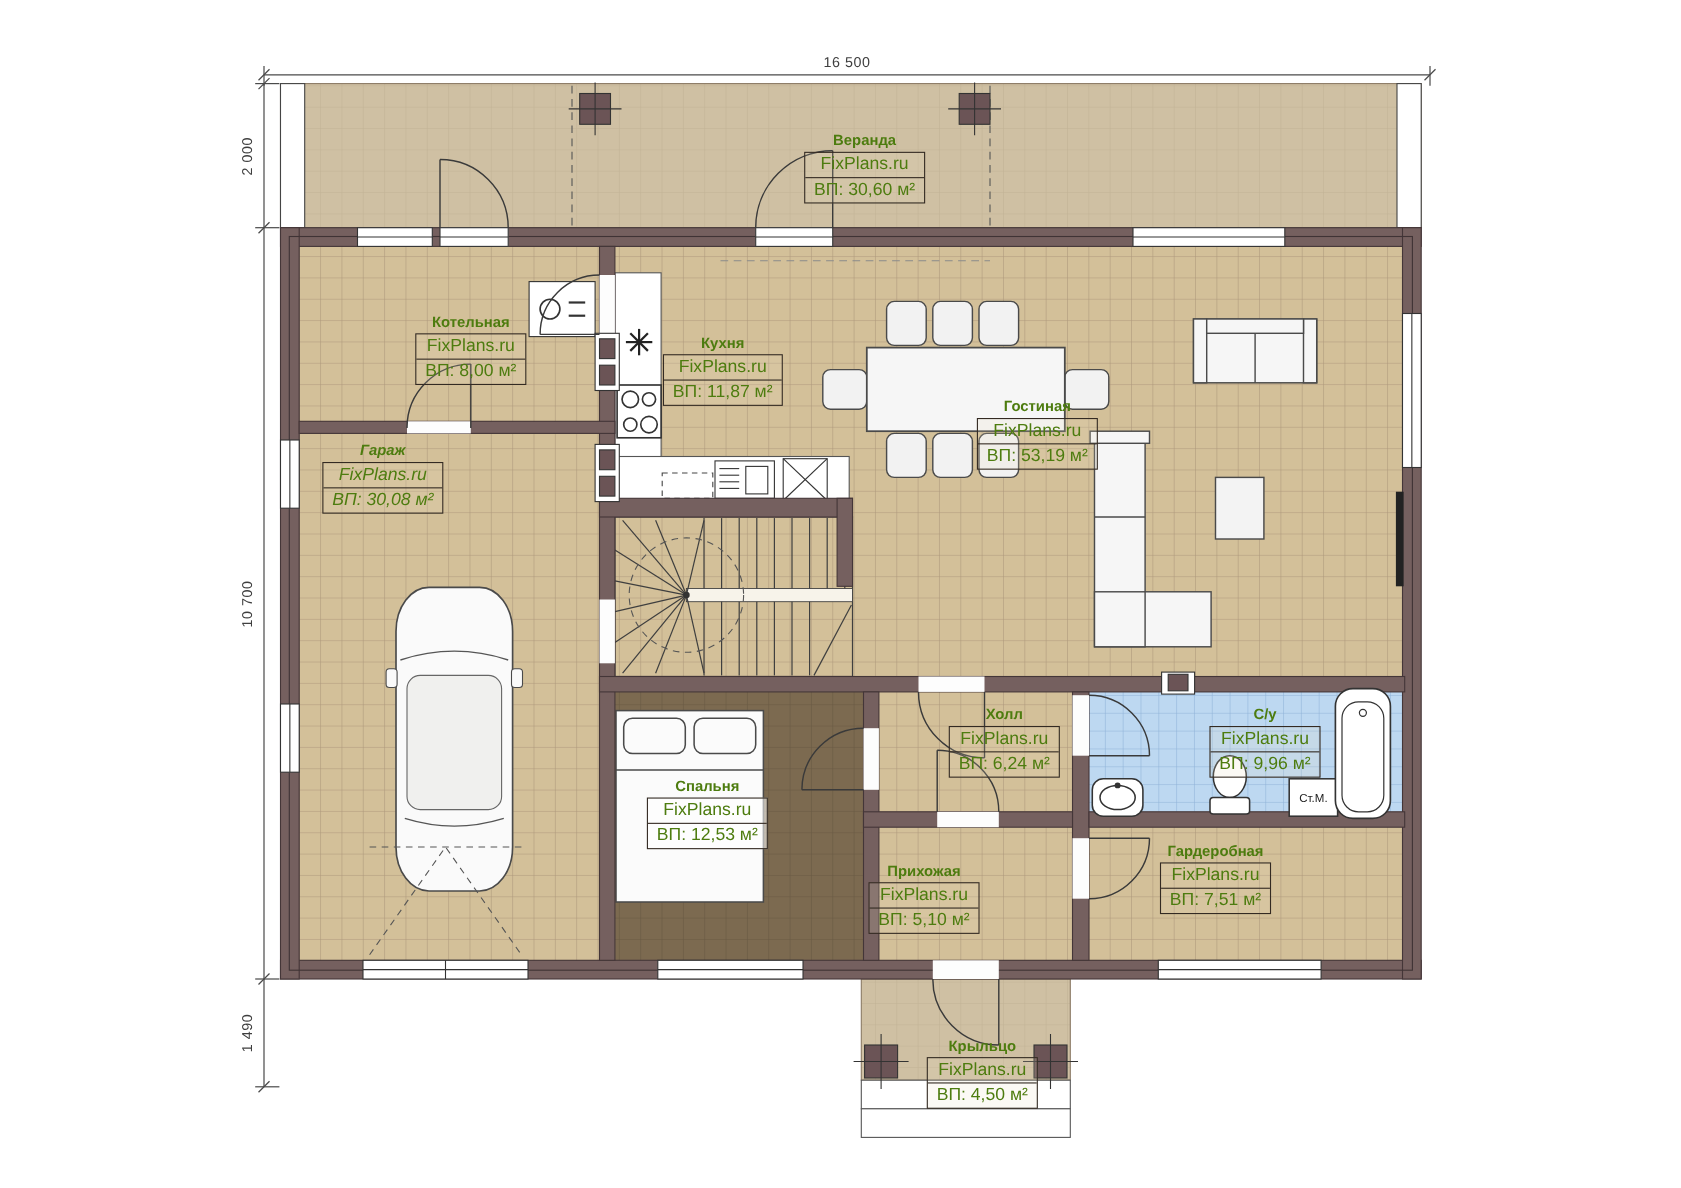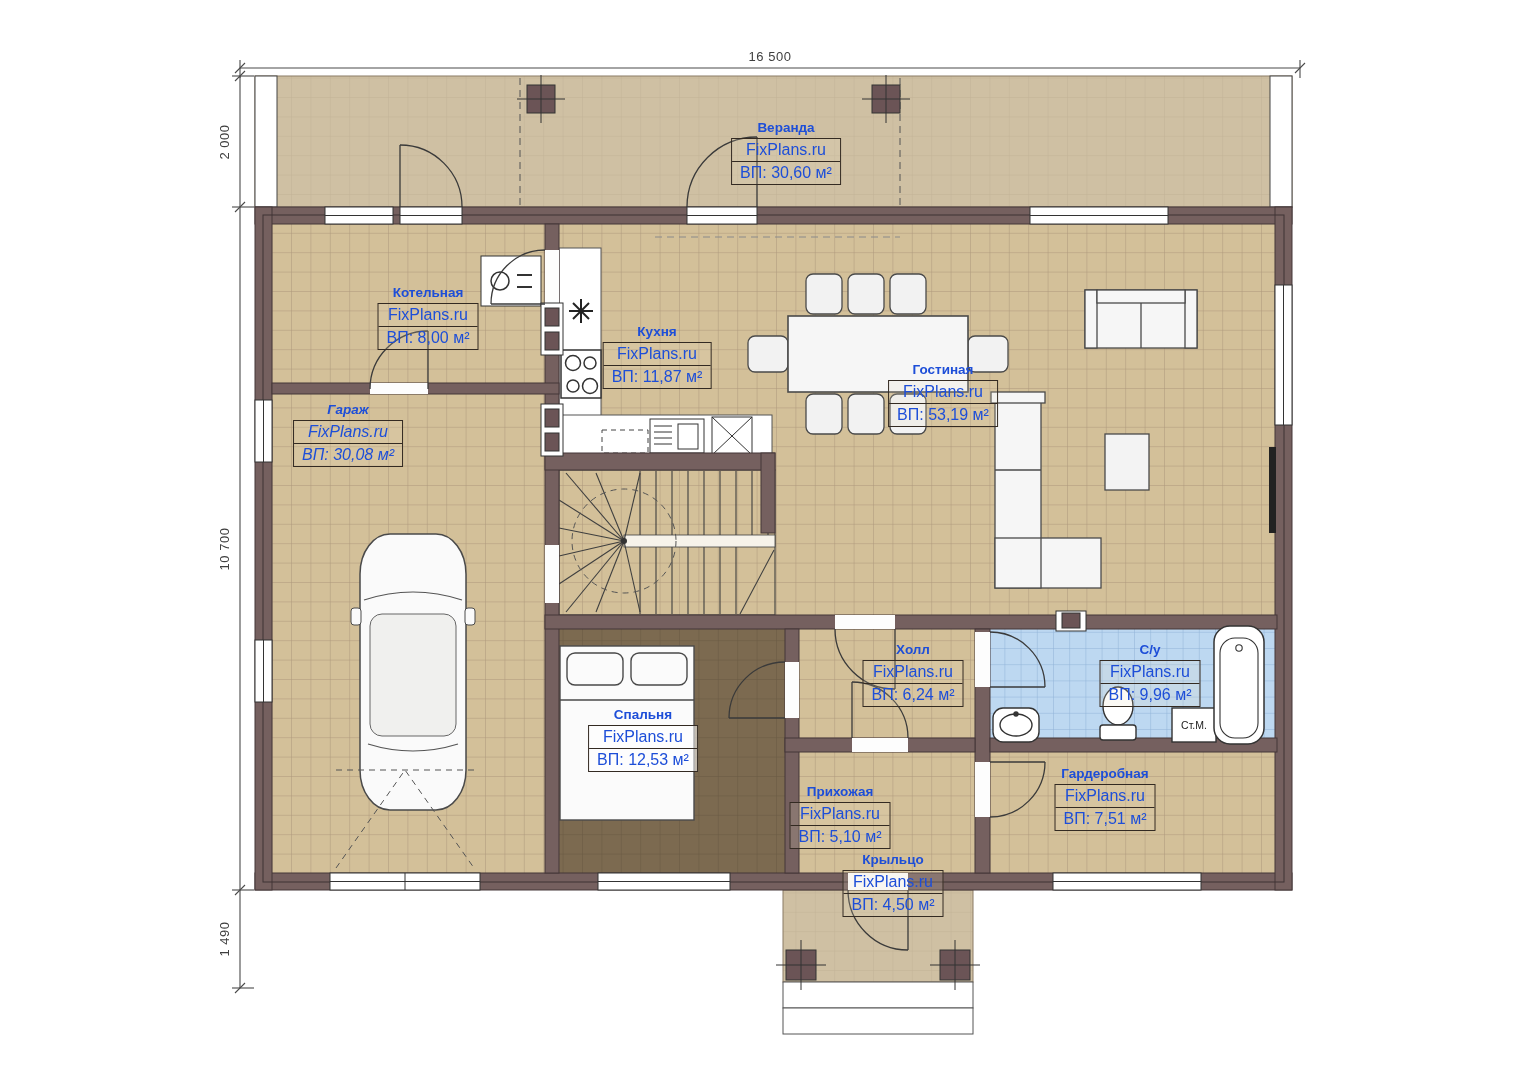--- a/index.html
+++ b/index.html
@@ -1,20 +1,20 @@
 <!DOCTYPE html>
 <html><head>
 <meta charset="utf-8">
 <style>
   html,body{margin:0;padding:0;background:#fff;font-family:"Liberation Sans",sans-serif;}
   #plan{position:relative;width:1528px;height:1080px;background:#ffffff;overflow:hidden;}
   #plan-svg{position:absolute;left:0;top:0;}
   .dim{font:13px "Liberation Sans",sans-serif;fill:#3f3f3f;letter-spacing:.5px;}
   .fixture-label{font:10.5px "Liberation Sans",sans-serif;fill:#222;}
-  .room-label{position:absolute;transform:translateX(-50%);text-align:center;color:#1d4ed8;z-index:6;}
+  .room-label{position:absolute;transform:translateX(-50%);text-align:center;color:#4d7c0f;z-index:6;}
   .room-title{font-weight:bold;font-size:13.5px;margin-bottom:3px;white-space:nowrap;}
   .room-box{display:inline-block;border:1.6px solid #332a22;font-size:16px;line-height:1;background:rgba(235,222,196,0.18);}
   .room-brand{padding:3px 8px;border-bottom:1.6px solid #332a22;white-space:nowrap;}
   .room-area{padding:3px 8px;white-space:nowrap;}
 </style>
 </head>
 <body>
 
 <div id="plan">
 <svg id="plan-svg" width="1528" height="1080" viewBox="0 0 1528 1080">
@@ -351,21 +351,21 @@
 </svg>
 
   <div class="room-label" style="left:786px;top:120px;">
     <div class="room-title">Веранда</div>
     <div class="room-box"><div class="room-brand">FixPlans.ru</div><div class="room-area">ВП: 30,60 м²</div></div>
   </div>
   <div class="room-label" style="left:407px;top:285px;padding-left:42px;">
     <div class="room-title">Котельная</div>
     <div class="room-box"><div class="room-brand">FixPlans.ru</div><div class="room-area">ВП: 8,00 м²</div></div>
   </div>
-  <div class="room-label" style="left:657px;top:324px;">
+  <div class="room-label" style="left:657px;top:304px;">
     <div class="room-title">Кухня</div>
     <div class="room-box"><div class="room-brand">FixPlans.ru</div><div class="room-area">ВП: 11,87 м²</div></div>
   </div>
   <div class="room-label" style="left:943px;top:362px;">
     <div class="room-title">Гостиная</div>
     <div class="room-box"><div class="room-brand">FixPlans.ru</div><div class="room-area">ВП: 53,19 м²</div></div>
   </div>
   <div class="room-label" style="left:348px;top:402px;font-style:italic;">
     <div class="room-title">Гараж</div>
     <div class="room-box"><div class="room-brand">FixPlans.ru</div><div class="room-area">ВП: 30,08 м²</div></div>
@@ -383,17 +383,17 @@
     <div class="room-box"><div class="room-brand">FixPlans.ru</div><div class="room-area">ВП: 9,96 м²</div></div>
   </div>
   <div class="room-label" style="left:840px;top:784px;">
     <div class="room-title">Прихожая</div>
     <div class="room-box"><div class="room-brand">FixPlans.ru</div><div class="room-area">ВП: 5,10 м²</div></div>
   </div>
   <div class="room-label" style="left:1105px;top:766px;">
     <div class="room-title">Гардеробная</div>
     <div class="room-box"><div class="room-brand">FixPlans.ru</div><div class="room-area">ВП: 7,51 м²</div></div>
   </div>
-  <div class="room-label" style="left:893px;top:852px;">
+  <div class="room-label" style="left:893px;top:943px;">
     <div class="room-title">Крыльцо</div>
     <div class="room-box"><div class="room-brand">FixPlans.ru</div><div class="room-area">ВП: 4,50 м²</div></div>
   </div>
 </div>
 
 </body></html>

